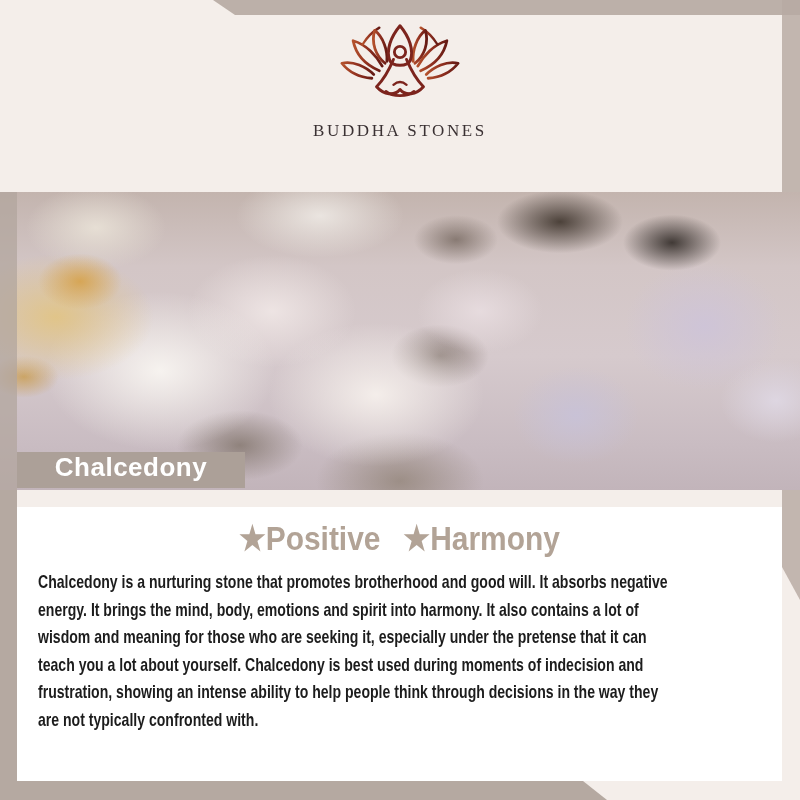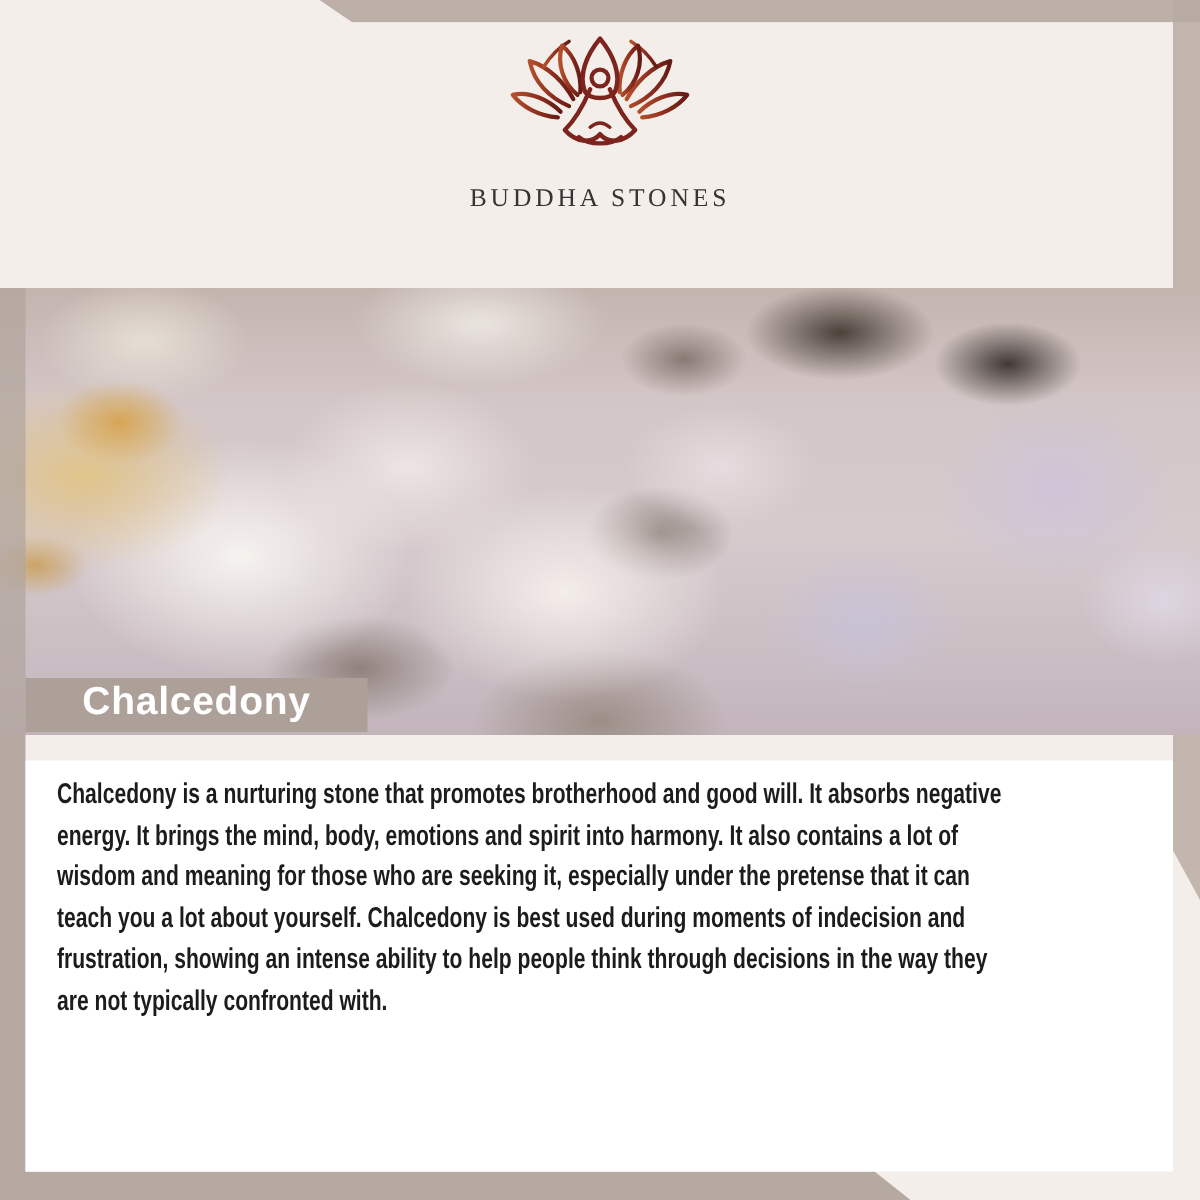--- a/index.html
+++ b/index.html
@@ -114,20 +114,25 @@
   <div class="photo" title="Close-up of rough chalcedony crystal stones"></div>
 
   <div class="left-strip-photo"></div>
   <div class="left-strip-lower"></div>
 
   <div class="badge">
     <span class="badge-label">Chalcedony</span>
   </div>
 
   <div class="content-box">
+    <div class="features">
+      <span class="condense-feat">
+        <span class="feat"><span>★</span><span>Positive</span></span><span class="feat"><span>★</span><span>Harmony</span></span>
+      </span>
+    </div>
     <div class="description">
       <div class="dline">Chalcedony is a nurturing stone that promotes brotherhood and good will. It absorbs negative</div>
       <div class="dline">energy. It brings the mind, body, emotions and spirit into harmony.  It also contains a lot of</div>
       <div class="dline">wisdom and meaning for those who are seeking it, especially under the pretense that it can</div>
       <div class="dline">teach you a lot about yourself. Chalcedony is best used during moments of indecision and</div>
       <div class="dline">frustration, showing an intense ability to help people think through decisions in the way they</div>
       <div class="dline">are not typically confronted with.</div>
     </div>
   </div>
 

